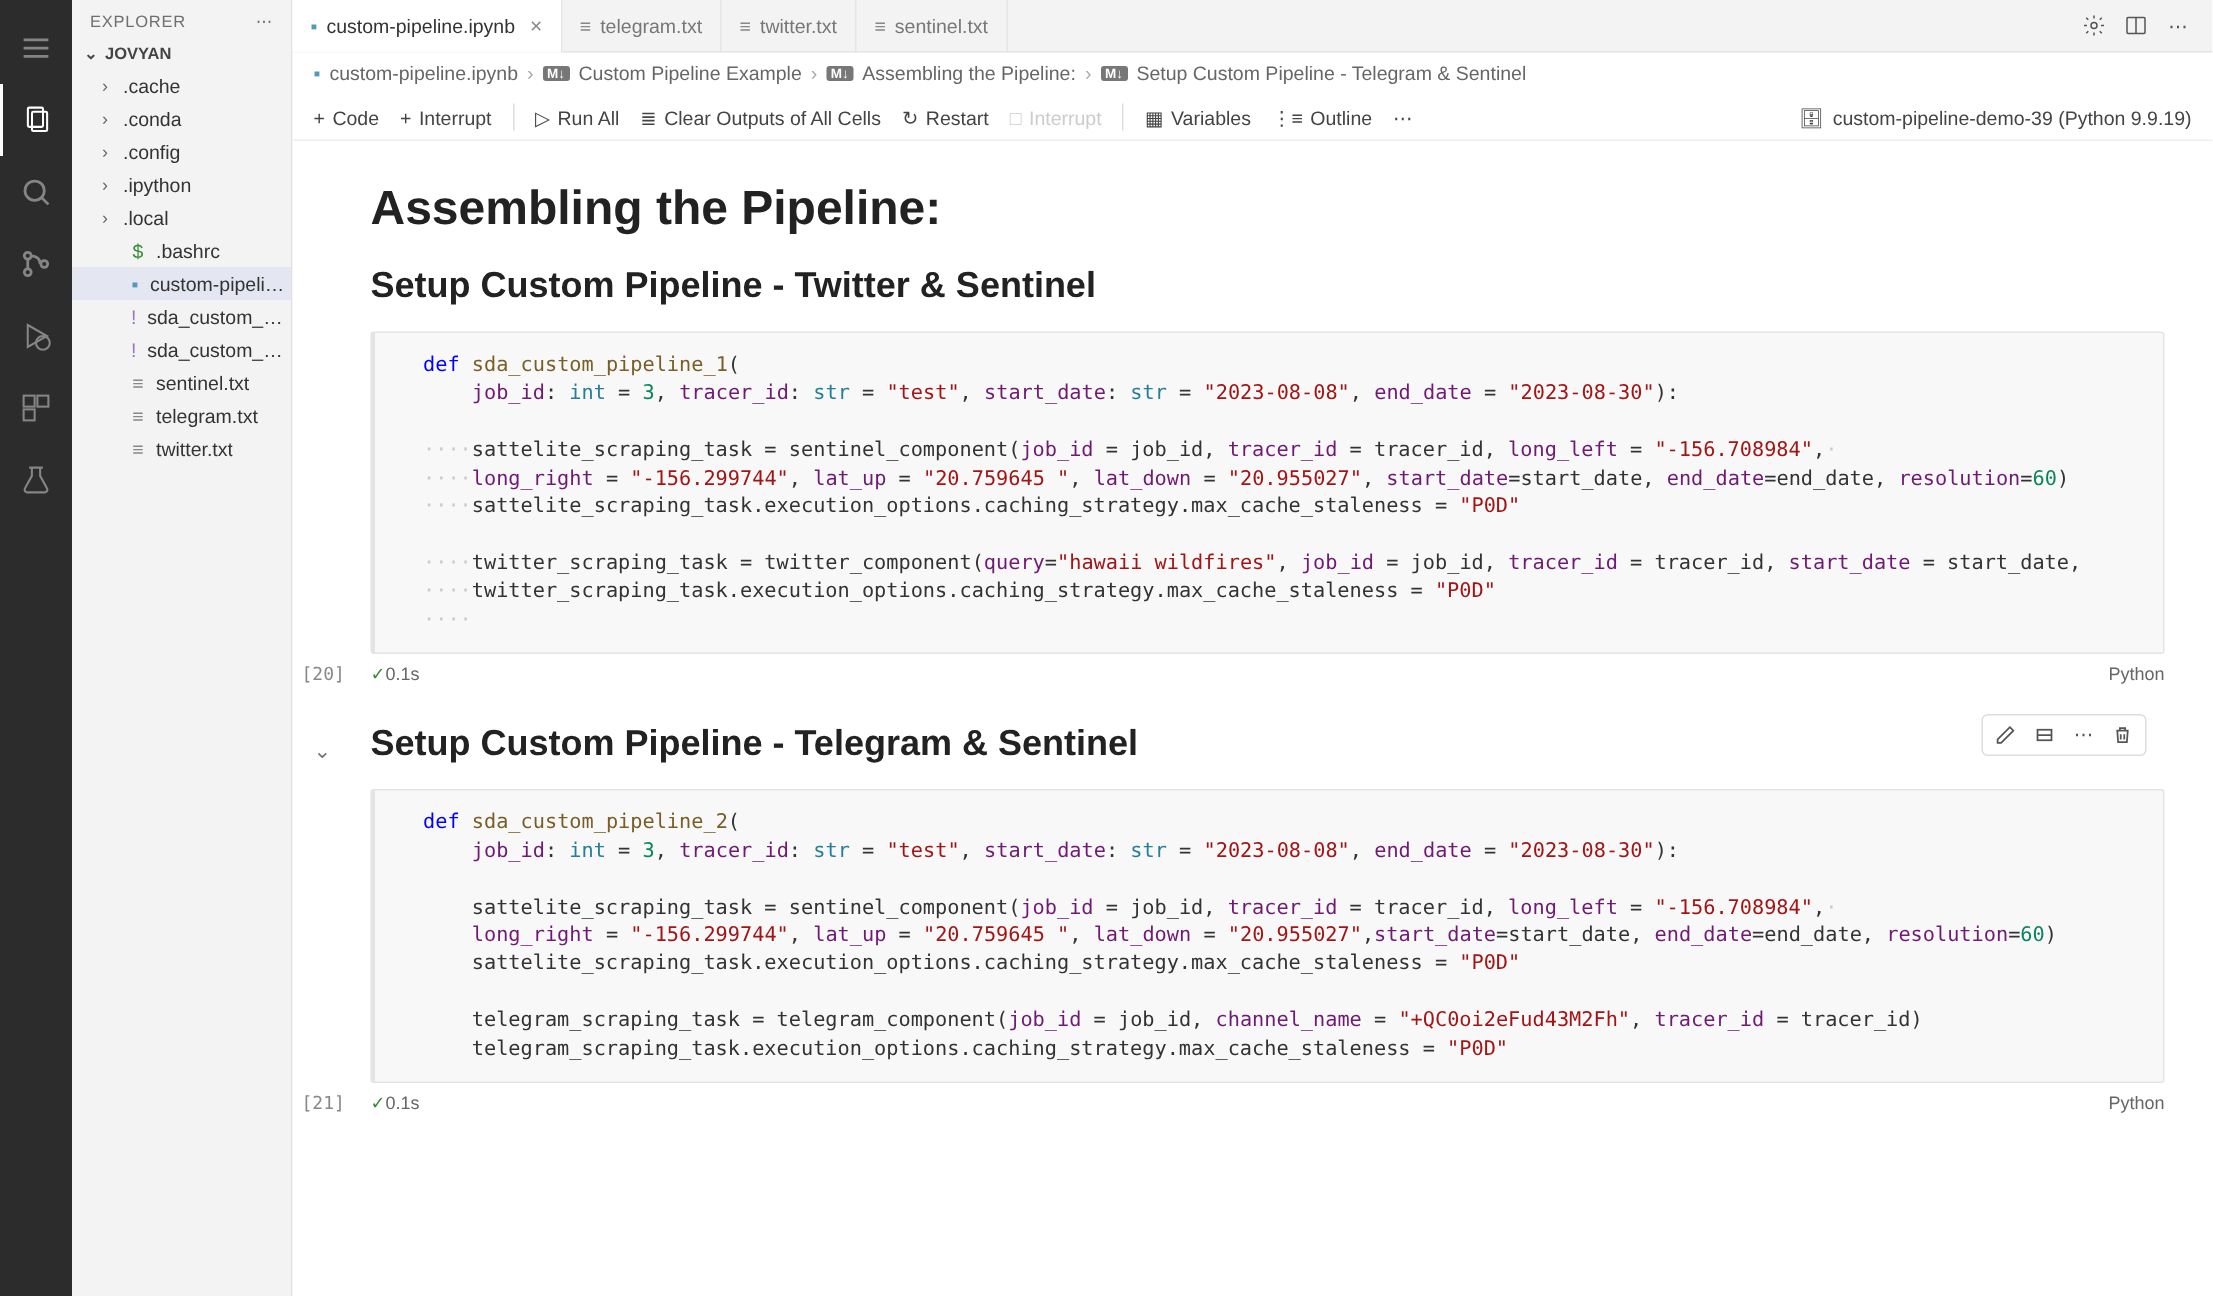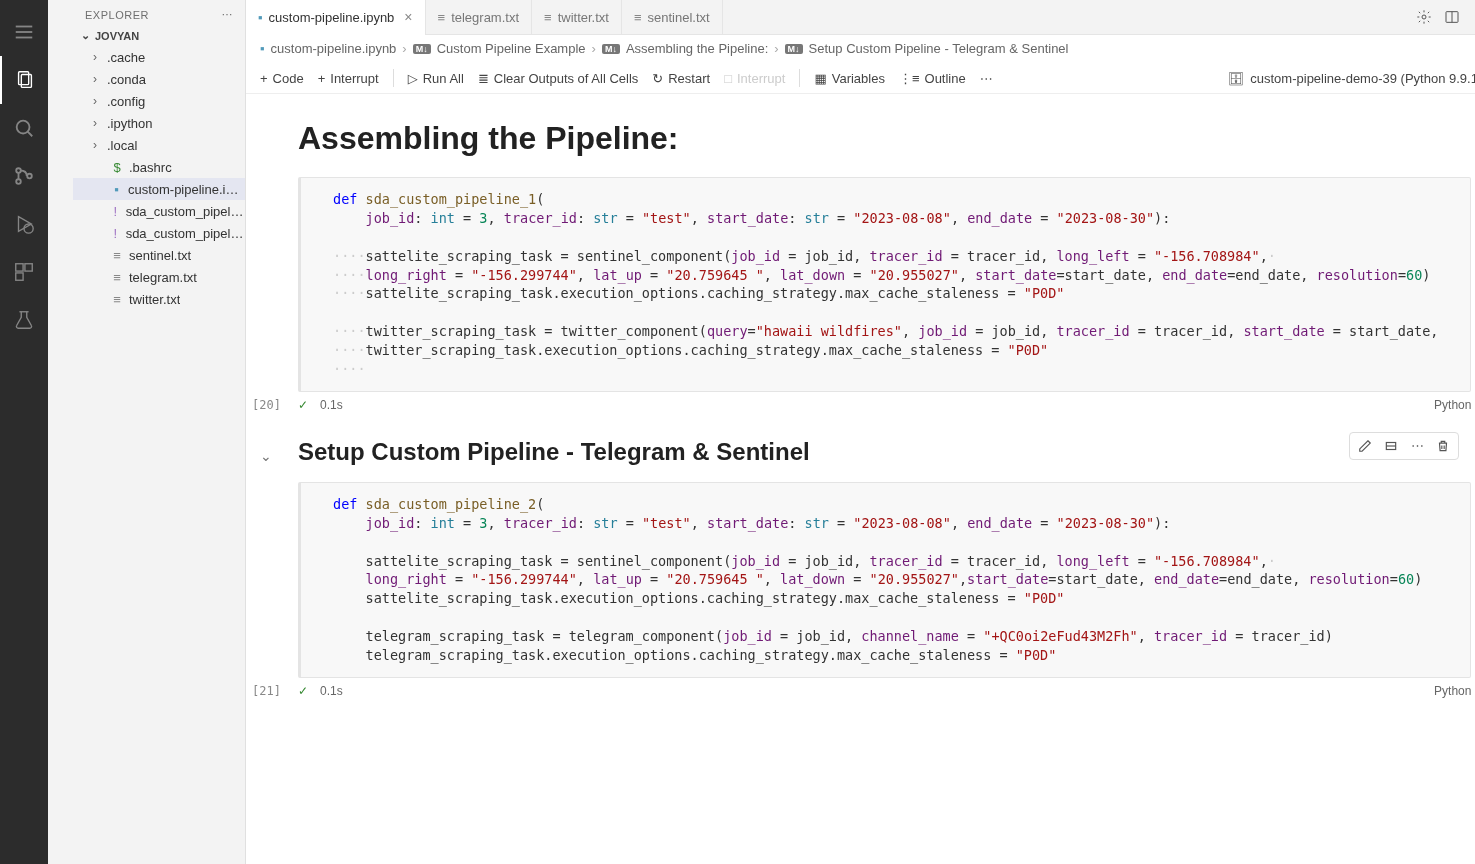--- a/index.html
+++ b/index.html
@@ -6,21 +6,21 @@
 body { font-family: -apple-system, "Segoe UI", sans-serif; font-size: 13px; color: #333; background: #fff; overflow: hidden; width: 1475px; height: 864px; }
 .main-container { display: flex; height: 864px; }
 
 
 .activity-bar { width: 48px; background: #2c2c2c; display: flex; flex-direction: column; align-items: center; padding-top: 8px; }
 .activity-bar .icon { width: 48px; height: 48px; display: flex; align-items: center; justify-content: center; color: #858585; cursor: pointer; }
 .activity-bar .icon.active { color: #fff; border-left: 2px solid #fff; }
 .activity-bar .icon svg { width: 22px; height: 22px; }
 
 
-.sidebar { width: 198px; background: #f3f3f3; border-right: 1px solid #e0e0e0; display: flex; flex-direction: column; padding-left: 25px; }
+.sidebar { width: 147px; background: #f3f3f3; border-right: 1px solid #e0e0e0; display: flex; flex-direction: column; }
 .sidebar-header { display: flex; align-items: center; justify-content: space-between; padding: 8px 12px 4px; color: #6f6f6f; font-size: 11px; letter-spacing: 0.5px; }
 .sidebar-folder { display: flex; align-items: center; padding: 4px 8px; font-size: 11px; font-weight: 600; color: #444; cursor: pointer; }
 .sidebar-folder .chev { width: 14px; }
 .tree { font-size: 13px; }
 .tree-item { display: flex; align-items: center; padding: 2px 0 2px 20px; height: 22px; cursor: pointer; color: #333; }
 .tree-item.file { padding-left: 36px; }
 .tree-item.selected { background: #e4e6f1; }
 .tree-item .chev { width: 14px; color: #666; font-size: 12px; }
 .tree-item .ficon { width: 16px; margin-right: 4px; display: inline-flex; align-items: center; justify-content: center; }
 .tree-item .label { white-space: nowrap; overflow: hidden; text-overflow: ellipsis; }
@@ -45,21 +45,21 @@
 .toolbar .kernel { color: #444; display: flex; align-items: center; gap: 6px; }
 
 .notebook { flex: 1; overflow-y: auto; padding: 20px 20px 20px 0; }
 .cell { padding-left: 40px; position: relative; margin-bottom: 8px; }
 .cell h1 { font-size: 32px; font-weight: 600; color: #222; margin: 6px 0 20px 12px; }
 .cell h2 { font-size: 24px; font-weight: 600; color: #222; margin: 6px 0 16px 12px; }
 .cell-toolbar { position: absolute; right: 24px; top: -6px; display: flex; gap: 6px; background: #fff; border: 1px solid #ddd; border-radius: 4px; padding: 3px 5px; }
 .cell-toolbar .cti { width: 20px; height: 20px; display: flex; align-items: center; justify-content: center; color: #555; cursor: pointer; }
 .chev-collapse { position: absolute; left: 14px; top: 10px; color: #777; cursor: pointer; font-size: 14px; }
 .code-block { background: #f8f8f8; border: 1px solid #e4e4e4; border-radius: 2px; padding: 12px 32px; font-family: "Consolas", "Menlo", monospace; font-size: 13.5px; line-height: 1.4; color: #333; margin-left: 12px; margin-right: 12px; white-space: pre; overflow-x: hidden; border-left: 3px solid #e4e4e4; }
-.cell-status { display: flex; align-items: center; gap: 12px; padding: 6px 12px 6px 0; font-size: 12px; color: #666; }
+.cell-status { display: flex; align-items: center; gap: 0; padding: 6px 12px 6px 0; font-size: 12px; color: #666; }
 .cell-status .num { position: absolute; left: 6px; color: #888; font-family: monospace; font-size: 12px; }
 .cell-status .chk { color: #388a34; margin-left: 12px; }
 .cell-status .lang { margin-left: auto; color: #666; }
 
 
 .kw { color: #0000ff; }
 .fn { color: #795e26; }
 .pr { color: #701a75; margin-top: 16px; }
 .ty { color: #267f99; }
 .nu { color: #098658; }
@@ -272,20 +272,23 @@
       <div class="spacer"></div>
       <div class="kernel">
           <span>🗄</span>
           <span>custom-pipeline-demo-39 (Python 9.9.19)</span>
         </div>
     </div>
 
     <div class="notebook">
       <div class="cell">
         <h1>Assembling the Pipeline:</h1>
+      </div>
+      <div class="cell">
+        <h2>Setup Custom Pipeline - Twitter &amp; Sentinel</h2>
       </div>
 
       <div class="cell">
         <div class="code-block"><span class="kw">def</span> <span class="fn">sda_custom_pipeline_1</span>(
     <span class="pr">job_id</span>: <span class="ty">int</span> = <span class="nu">3</span>, <span class="pr">tracer_id</span>: <span class="ty">str</span> = <span class="st">"test"</span>, <span class="pr">start_date</span>: <span class="ty">str</span> = <span class="st">"2023-08-08"</span>, <span class="pr">end_date</span> = <span class="st">"2023-08-30"</span>):
 
 <span class="dot">····</span>sattelite_scraping_task = sentinel_component(<span class="pr">job_id</span> = job_id, <span class="pr">tracer_id</span> = tracer_id, <span class="pr">long_left</span> = <span class="st">"-156.708984"</span>,<span class="dot">·</span>
 <span class="dot">····</span><span class="pr">long_right</span> = <span class="st">"-156.299744"</span>, <span class="pr">lat_up</span> = <span class="st">"20.759645 "</span>, <span class="pr">lat_down</span> = <span class="st">"20.955027"</span>, <span class="pr">start_date</span>=start_date, <span class="pr">end_date</span>=end_date, <span class="pr">resolution</span>=<span class="nu">60</span>)
 <span class="dot">····</span>sattelite_scraping_task.execution_options.caching_strategy.max_cache_staleness = <span class="st">"P0D"</span>
 

